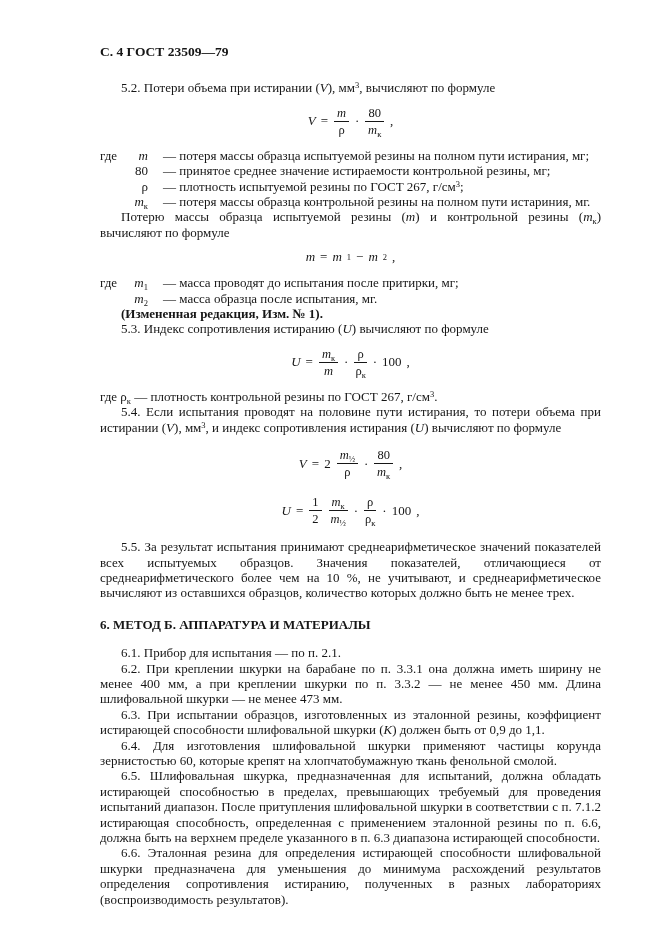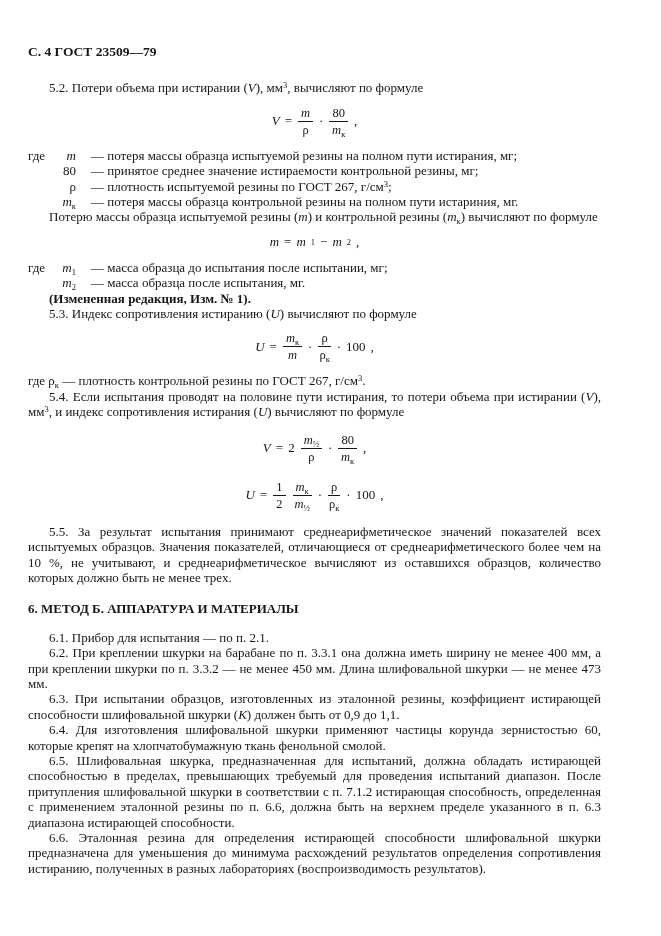--- a/index.html
+++ b/index.html
@@ -5,21 +5,21 @@
   html, body { margin: 0; padding: 0; }
   body {
     width: 661px; height: 936px;
     background: #ffffff;
     color: #161616;
     font-family: "Liberation Serif", "DejaVu Serif", serif;
     font-size: 13px;
     line-height: 15.4px;
     overflow: hidden;
   }
-  .page { padding: 44px 60px 0 28px; }
+  .page { padding: 44px 60px 0 100px; }
   .hdr { font-weight: bold; font-size: 13.5px; margin-bottom: 21px; }
   .p { margin: 0; text-align: justify; }
   .indent { text-indent: 21px; }
   sup { font-size: 8.5px; line-height: 0; vertical-align: 4px; }
   sub { font-size: 8.5px; line-height: 0; vertical-align: -3px; }
   .formula {
     display: flex; justify-content: center; align-items: center;
     gap: 5px; margin: 10px 0 11px; line-height: 14px;
   }
   .frac { display: inline-flex; flex-direction: column; align-items: center; margin: 0 1px; font-size: 12.5px; }
@@ -101,21 +101,21 @@
       <sub>2</sub>
       <span>,</span>
     </div>
 
   <div class="def-block">
     <div class="def-row">
       <span class="def-term">
           <span>где</span>
           <span><span style="font-style: italic;">m</span><sub>1</sub></span>
         </span>
-      <span class="def-text"><span>— масса образца до испытания после испытании, мг;</span></span>
+      <span class="def-text"><span>— масса проводят до испытания после притирки, мг;</span></span>
     </div>
     <div class="def-row">
       <span class="def-term">
           <span></span>
           <span><span style="font-style: italic;">m</span><sub>2</sub></span>
         </span>
       <span class="def-text"><span>— масса образца после испытания, мг.</span></span>
     </div>
   </div>
 

